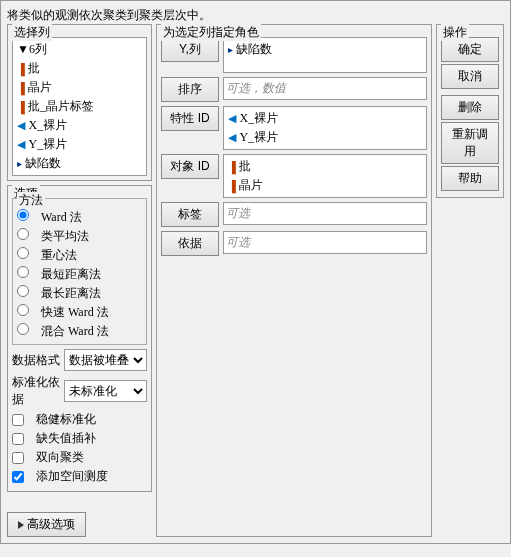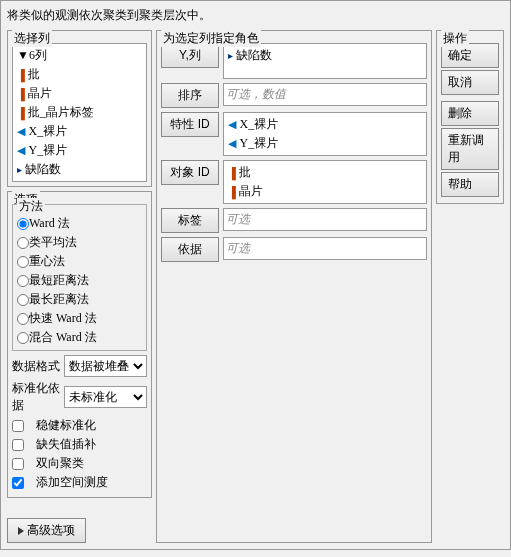--- a/index.html
+++ b/index.html
@@ -11,21 +11,20 @@
       min-height: 557px;
       color: #000;
     }
     .main-container {
       border: 1px solid #999;
       background: #f0f0f0;
       padding: 6px;
     }
     .title-bar {
       font-size: 12px;
-      margin-bottom: 6px;
       color: #000;
     }
     .content-area {
       display: flex;
       gap: 4px;
     }
     .left-panel {
       display: flex;
       flex-direction: column;
       gap: 4px;
@@ -78,22 +77,21 @@
     .icon-chart-bar { color: #c04000; font-size: 11px; }
     .icon-chart-line { color: #0070c0; font-size: 11px; }
     .icon-arrow-right { color: #003080; font-size: 10px; }
     .radio-group {
       display: flex;
       flex-direction: column;
       gap: 2px;
     }
     .radio-item {
       display: flex;
-      align-items: center;
-      gap: 0;
+      gap: 12px;
       cursor: pointer;
     }
     .radio-item input[type=radio] { margin: 0; width: 12px; height: 12px; }
     .select-box {
       border: 1px solid #999;
       background: #fff;
       height: 22px;
       font-size: 12px;
       width: 100%;
       cursor: pointer;
@@ -116,21 +114,21 @@
       cursor: pointer;
     }
     .checkbox-item input[type=checkbox] { margin: 0; width: 12px; height: 12px; }
     .btn {
       border: 1px solid #888;
       background: linear-gradient(to bottom, #f5f5f5, #e0e0e0);
       padding: 3px 6px;
       font-size: 12px;
       cursor: pointer;
       width: 100%;
-      text-align: left;
+      text-align: center;
       margin-bottom: 2px;
     }
     .role-row {
       display: flex;
       align-items: flex-start;
       gap: 4px;
       margin-bottom: 4px;
     }
     .role-btn {
       border: 1px solid #888;

